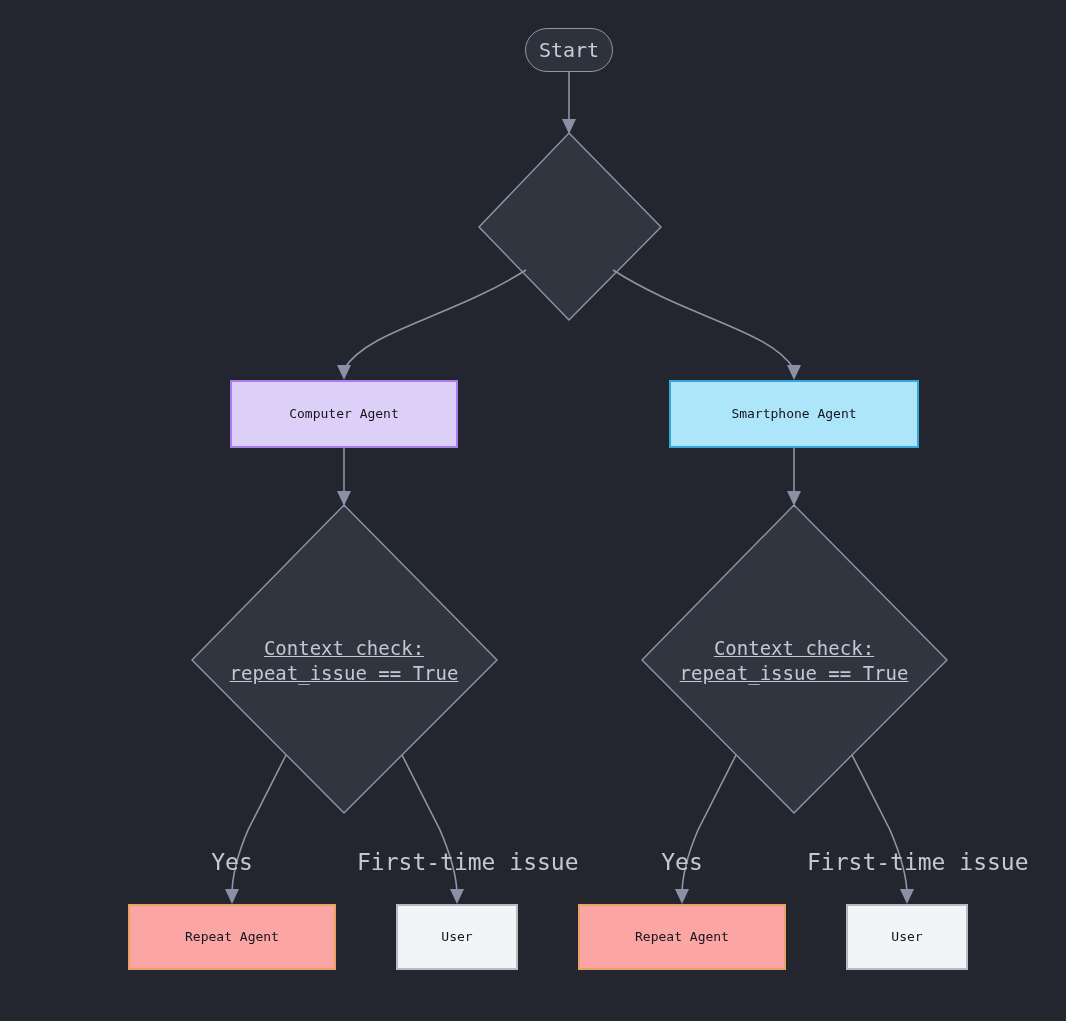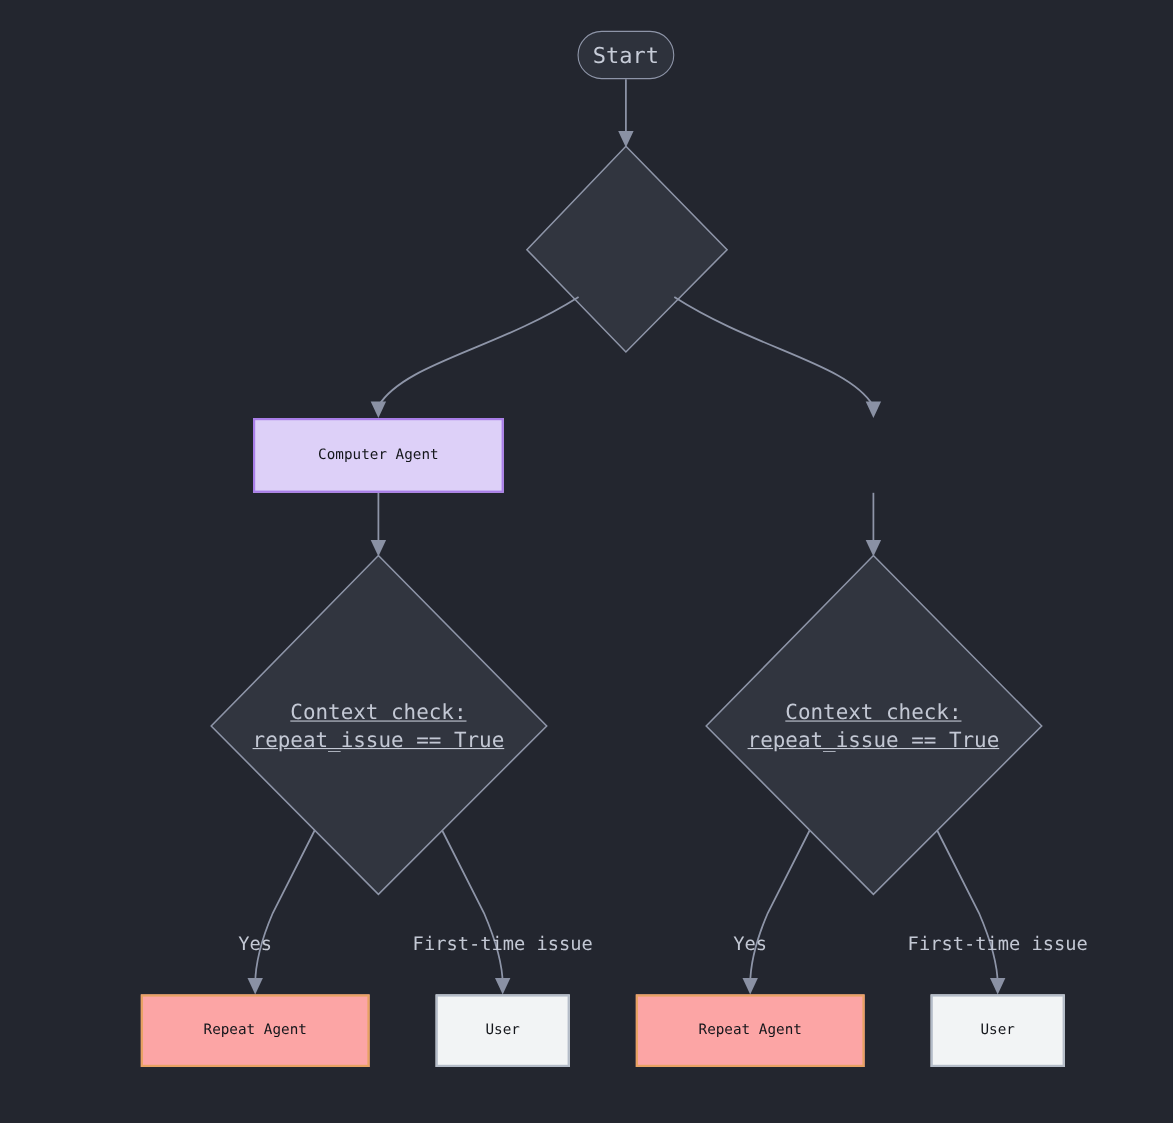--- a/index.html
+++ b/index.html
@@ -84,21 +84,21 @@
     background: #fca5a5;
     border-color: #e8a263;
   }
   .node-user {
     background: #f2f4f5;
     border-color: #b4bcc8;
   }
   .edge-label {
     position: absolute;
     color: #c3c8d4;
-    font-size: 17px;
+    font-size: 23px;
     white-space: nowrap;
     text-align: center;
     background: transparent;
   }
   .dec-line { display: block; text-decoration: underline; }
 </style>
 </head>
 <body>
 
 <div id="flow-root">
@@ -141,20 +141,23 @@
 
   <div class="node node-start" style="left:505px; top:28px; width:88px; height:44px;">
     <span>Start</span>
   </div>
 
 
   <div class="node node-box node-computer" style="left:210px; top:380px; width:228px; height:68px;">
     <span>Computer Agent</span>
   </div>
 
+  <div class="node node-box node-smartphone" style="left:649px; top:380px; width:250px; height:68px;">
+    <span>Smartphone Agent</span>
+  </div>
 
   <div class="node node-decision" style="left:184px; top:633px; width:280px; height:56px; flex-direction:column;">
     <span class="dec-line">Context check:</span>
     <span class="dec-line">repeat_issue == True</span>
   </div>
 
   <div class="node node-decision" style="left:634px; top:633px; width:280px; height:56px; flex-direction:column;">
     <span class="dec-line">Context check:</span>
     <span class="dec-line">repeat_issue == True</span>
   </div>

